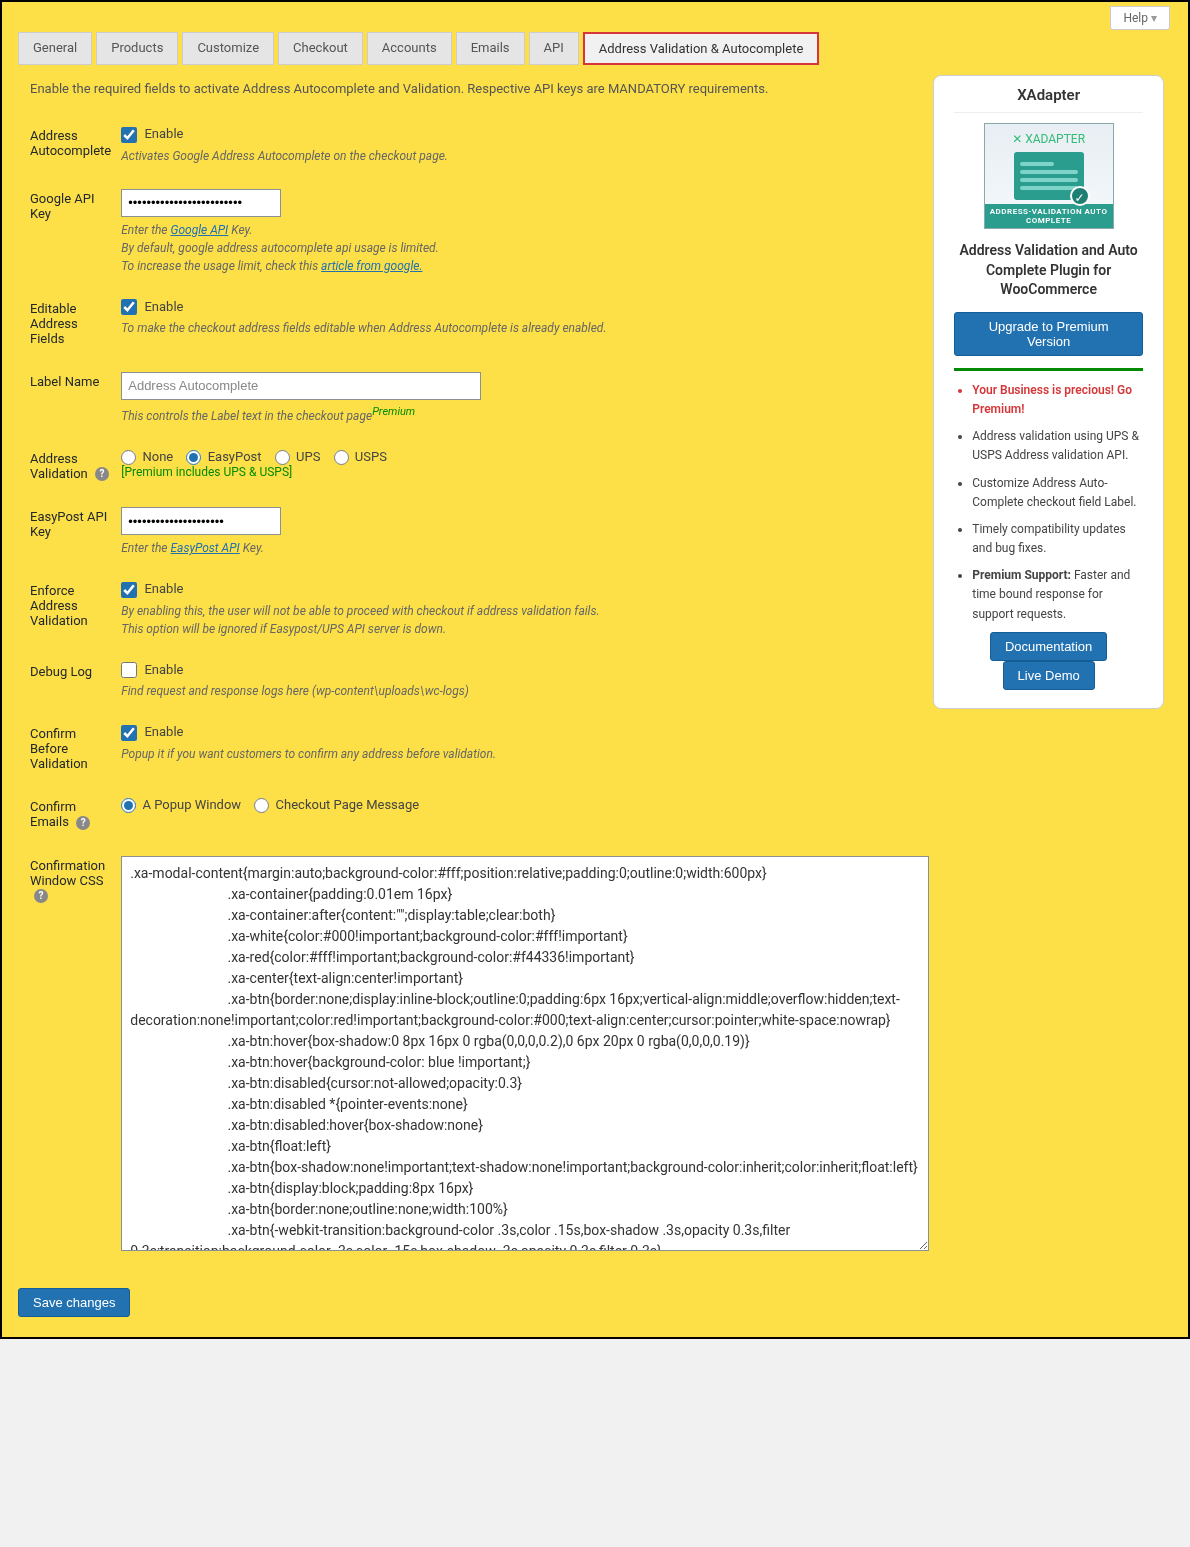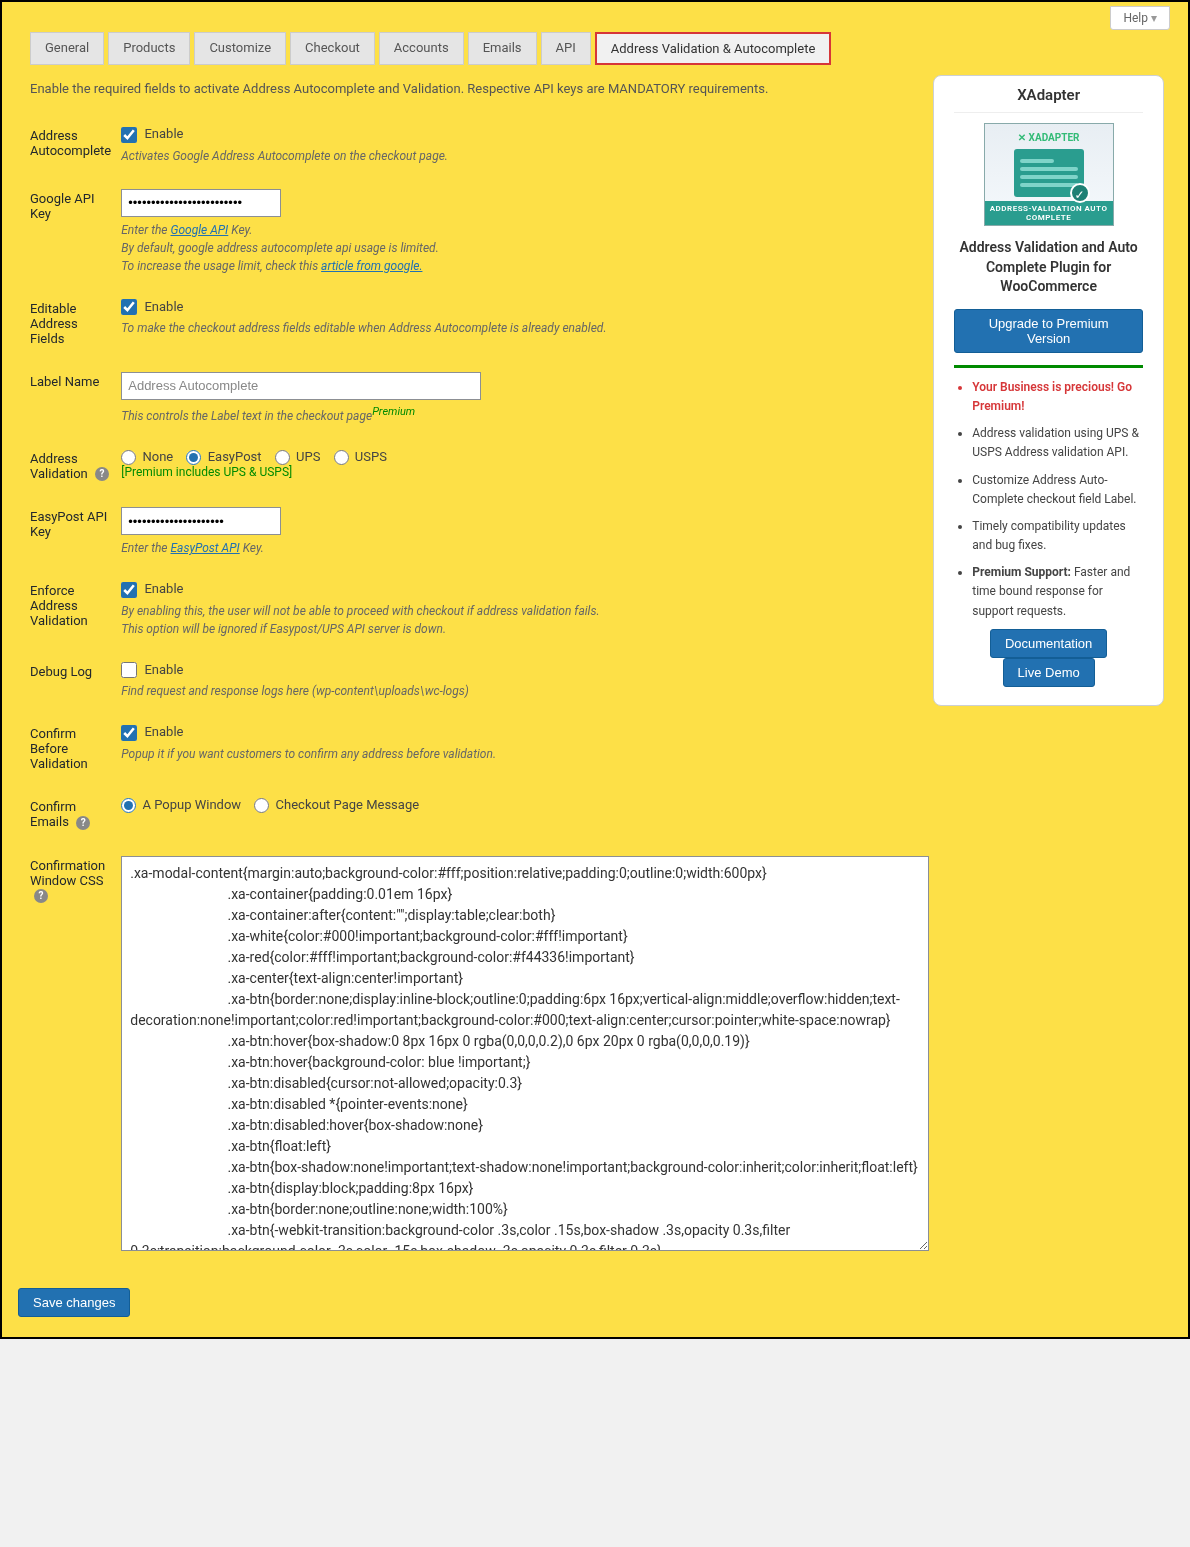--- a/index.html
+++ b/index.html
@@ -27,21 +27,21 @@
     border-radius: 0 0 3px 3px;
     padding: 4px 12px;
     font-size: 12px;
     color: #666;
     cursor: pointer;
   }
   .help-tab::after { content: " ▾"; color: #999; }
   .tabs {
     display: flex;
     gap: 4px;
-    margin: 30px 0 0 24px;
+    margin: 30px 0 0 12px;
     border-bottom: 0;
   }
   .tab {
     background: #e5e5e5;
     border: 1px solid #ccc;
     padding: 7px 14px;
     color: #555;
     font-size: 13px;
     cursor: pointer;
   }
@@ -159,21 +159,21 @@
     margin-bottom: 10px;
   }
   .sb-promo {
     width: 130px;
     margin: 0 auto;
     background: linear-gradient(#e8eef3, #f5f9fc);
     border: 1px solid #8aa;
     padding: 8px 6px 6px 6px;
     text-align: center;
   }
-  .sb-logo { font-size: 10px; color: #3b7; font-weight: 700; }
+  .sb-logo { font-size: 12px; color: #3b7; font-weight: 400; }
   .sb-card {
     background: #2a9d8f;
     border-radius: 3px;
     padding: 6px;
     margin: 6px auto 4px auto;
     width: 70px;
     position: relative;
   }
   .sb-line {
     height: 4px;

